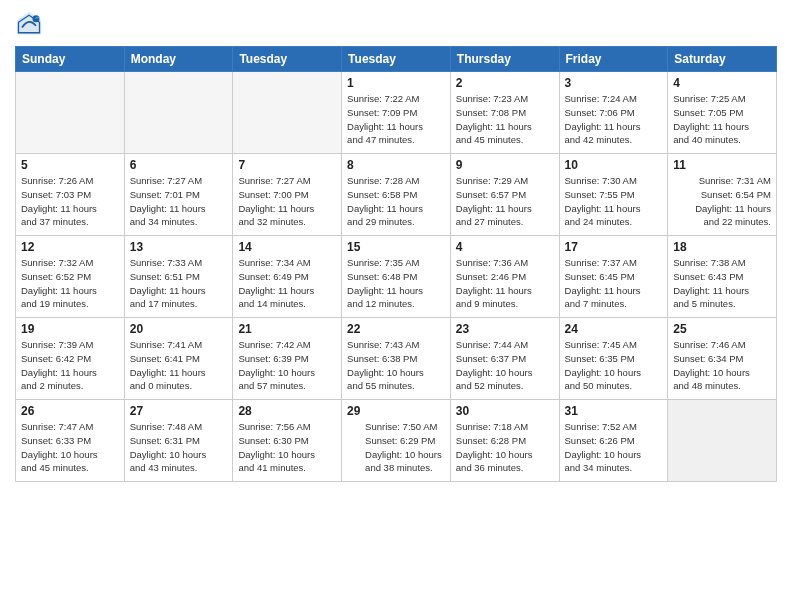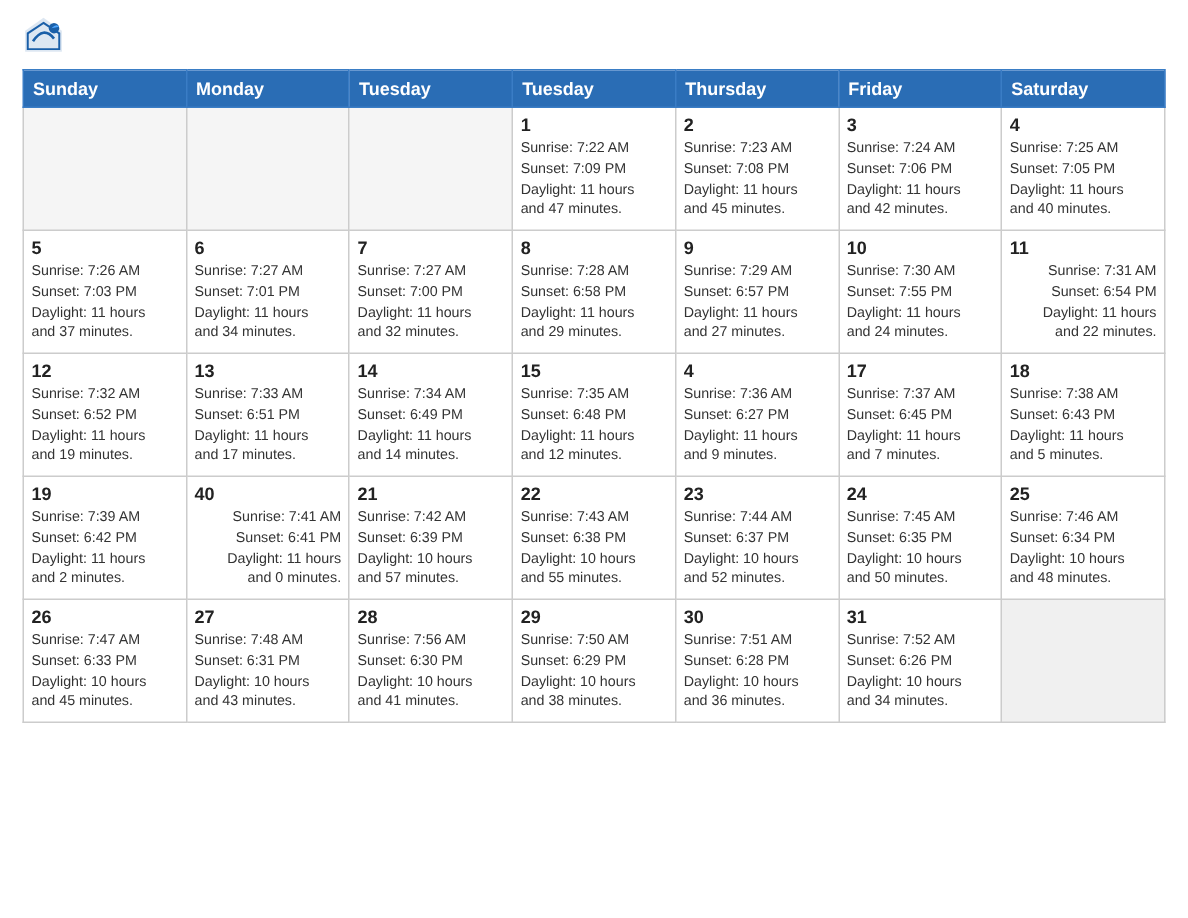--- a/index.html
+++ b/index.html
@@ -250,21 +250,21 @@
           <td>
             <span class="day-num">15</span>
             <div class="day-info" style="white-space: pre-line;">Sunrise: 7:35 AM
 Sunset: 6:48 PM
 Daylight: 11 hours
 and 12 minutes.</div>
           </td>
           <td>
             <span class="day-num">4</span>
             <div class="day-info" style="white-space: pre-line;">Sunrise: 7:36 AM
-Sunset: 6:27 PM
+Sunset: 2:46 PM
 Daylight: 11 hours
 and 9 minutes.</div>
           </td>
           <td>
             <span class="day-num">17</span>
             <div class="day-info" style="white-space: pre-line;">Sunrise: 7:37 AM
 Sunset: 6:45 PM
 Daylight: 11 hours
 and 7 minutes.</div>
           </td>
@@ -278,22 +278,22 @@
         </tr>
         <tr>
           <td>
             <span class="day-num">19</span>
             <div class="day-info" style="white-space: pre-line;">Sunrise: 7:39 AM
 Sunset: 6:42 PM
 Daylight: 11 hours
 and 2 minutes.</div>
           </td>
           <td>
-            <span class="day-num">40</span>
-            <div class="day-info" style="white-space: pre-line; text-align: right;">Sunrise: 7:41 AM
+            <span class="day-num">20</span>
+            <div class="day-info" style="white-space: pre-line;">Sunrise: 7:41 AM
 Sunset: 6:41 PM
 Daylight: 11 hours
 and 0 minutes.</div>
           </td>
           <td>
             <span class="day-num">21</span>
             <div class="day-info" style="white-space: pre-line;">Sunrise: 7:42 AM
 Sunset: 6:39 PM
 Daylight: 10 hours
 and 57 minutes.</div>
@@ -344,28 +344,28 @@
           </td>
           <td>
             <span class="day-num">28</span>
             <div class="day-info" style="white-space: pre-line;">Sunrise: 7:56 AM
 Sunset: 6:30 PM
 Daylight: 10 hours
 and 41 minutes.</div>
           </td>
           <td>
             <span class="day-num">29</span>
-            <div class="day-info" style="white-space: pre-line;">Sunrise: 7:50 AM
+            <div class="day-info" style="white-space: pre-line; margin-left: 18px;">Sunrise: 7:50 AM
 Sunset: 6:29 PM
 Daylight: 10 hours
 and 38 minutes.</div>
           </td>
           <td>
             <span class="day-num">30</span>
-            <div class="day-info" style="white-space: pre-line;">Sunrise: 7:51 AM
+            <div class="day-info" style="white-space: pre-line;">Sunrise: 7:18 AM
 Sunset: 6:28 PM
 Daylight: 10 hours
 and 36 minutes.</div>
           </td>
           <td>
             <span class="day-num">31</span>
             <div class="day-info" style="white-space: pre-line;">Sunrise: 7:52 AM
 Sunset: 6:26 PM
 Daylight: 10 hours
 and 34 minutes.</div>

